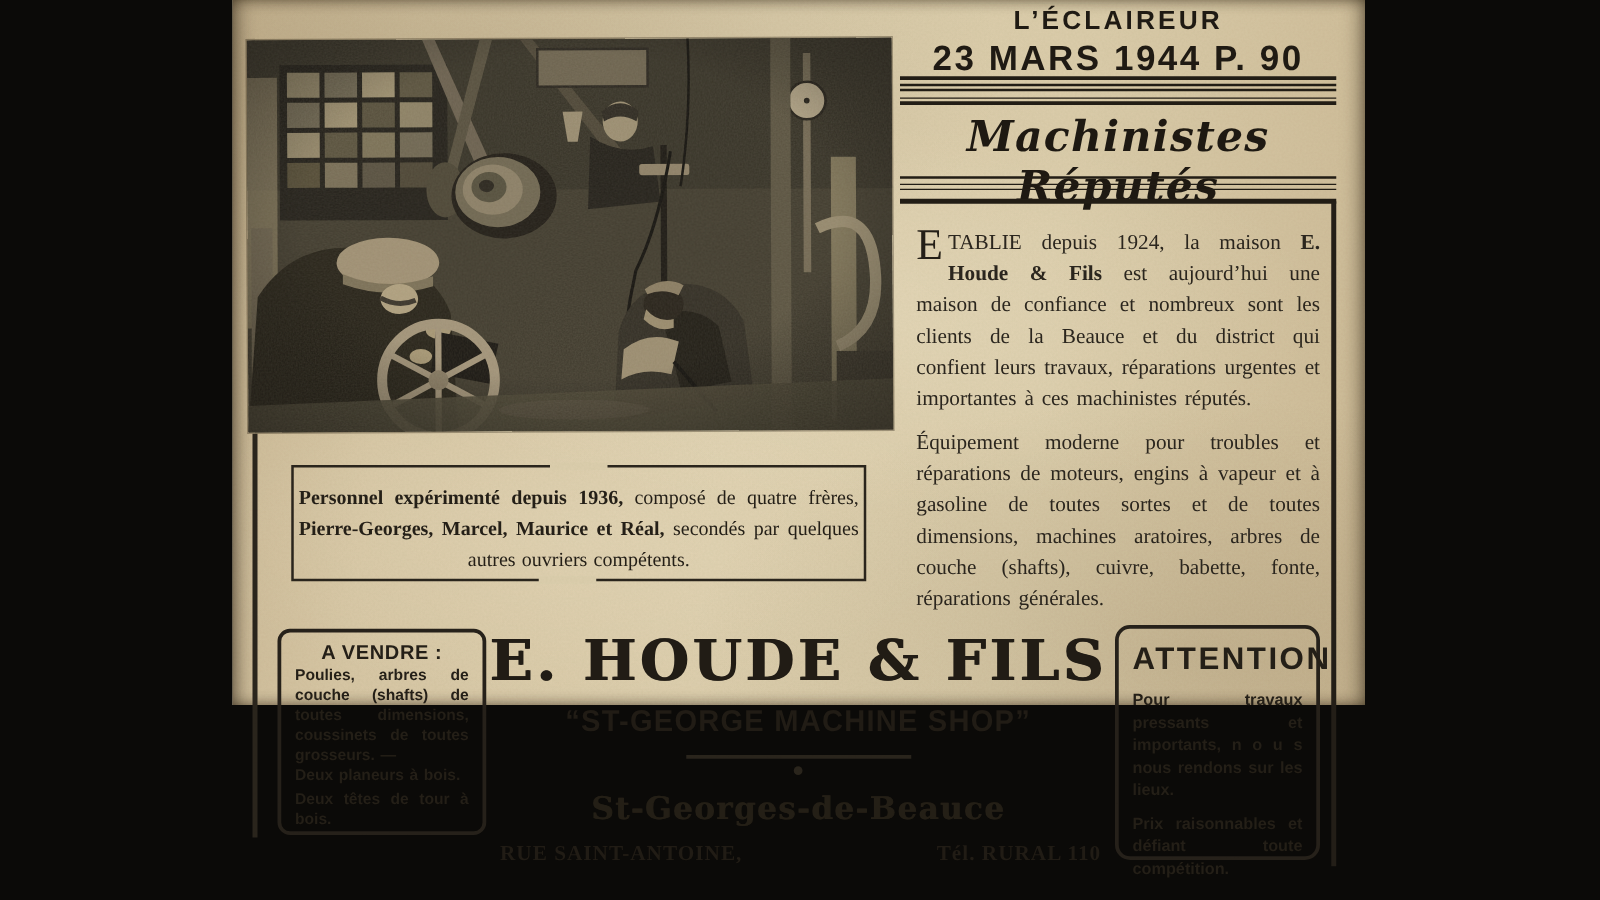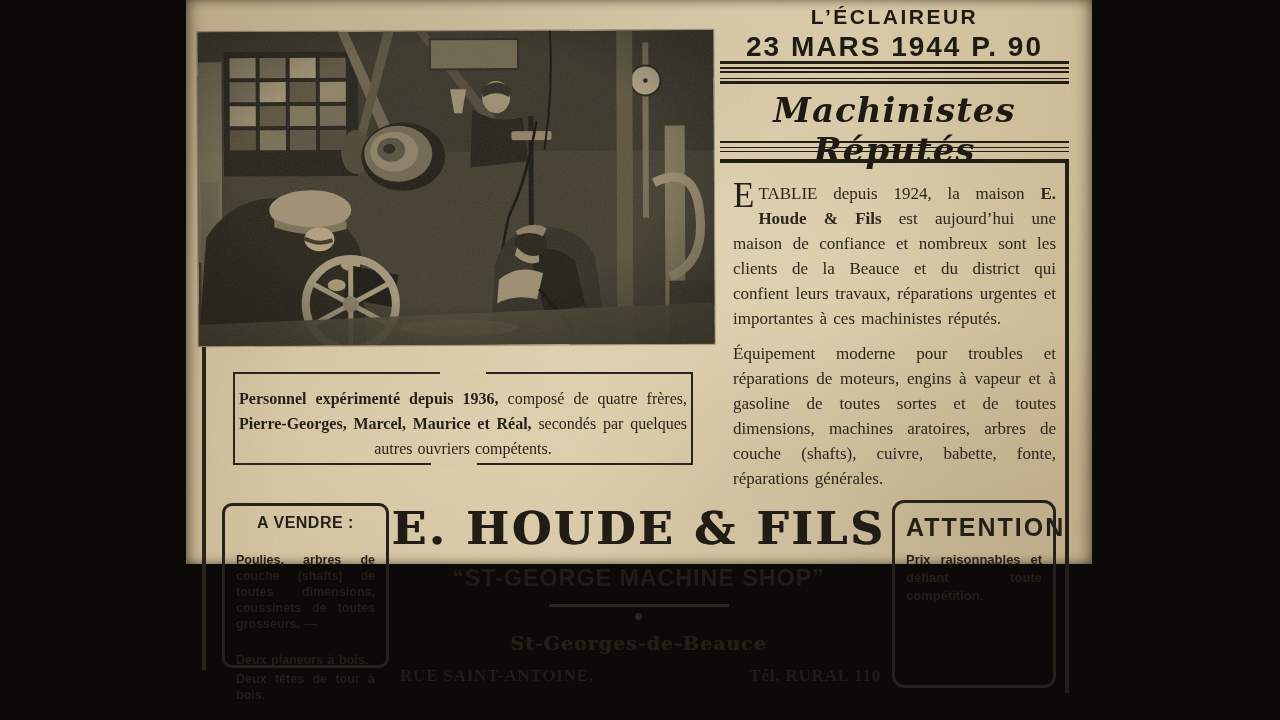--- a/index.html
+++ b/index.html
@@ -42,32 +42,32 @@
            border:2px solid #2a251c;padding:12px 4px 0;font-size:16px;line-height:25px;
            text-align:justify;text-align-last:center;word-spacing:1px;color:#241f17;}
   .caption .gap-top,.caption .gap-bottom{position:absolute;left:45%;width:46px;height:6px;background:#dccfae;}
   .caption .gap-top{top:-4px;} .caption .gap-bottom{bottom:-4px;left:43%;}
 
   
   .vendre{position:absolute;left:36px;top:503px;width:167px;height:165px;box-sizing:border-box;
           border:3px solid #26211a;border-radius:10px;padding:4px 11px;
           font-family:"Liberation Sans","DejaVu Sans",sans-serif;color:#241f17;}
   .vendre-title{font-size:16px;font-weight:700;text-align:center;letter-spacing:.5px;margin-top:4px;}
-  .vendre p{font-size:12.5px;font-weight:700;line-height:16px;text-align:justify;margin:20px 0 0;word-spacing:1px;}
+  .vendre p{font-size:12.5px;font-weight:700;line-height:16px;text-align:justify;margin:0 0 0;word-spacing:1px;}
   .vendre p.tight{margin-top:3px;}
 
   
   .company{position:absolute;left:200px;top:502px;width:505px;text-align:center;color:#211c15;}
   .company-name{font-family:"DejaVu Serif",serif;font-weight:700;font-size:45px;letter-spacing:3px;
                 text-shadow:1px 0 0 currentColor;white-space:nowrap;}
   .company-sub{margin-top:9px;font-family:"Liberation Sans","DejaVu Sans",sans-serif;font-weight:700;
                font-size:24px;letter-spacing:1px;transform:scaleX(.97);}
   .company-divider{width:180px;height:3px;background:#2a251c;margin:12px auto 0;}
   .company-dot{width:7px;height:7px;border-radius:50%;background:#2a251c;margin:6px auto 0;}
-  .company-town{margin-top:12px;font-family:"DejaVu Serif",serif;font-weight:700;font-size:19px;
+  .company-town{margin-top:12px;font-family:"DejaVu Serif",serif;font-weight:700;font-size:25px;
                 letter-spacing:1px;text-shadow:.5px 0 0 currentColor;color:#241f16;}
   .company-addr{display:flex;justify-content:space-between;margin-top:12px;padding:0 10px 0 14px;
                 font-weight:700;font-size:17px;letter-spacing:.8px;}
 
   
   .attention{position:absolute;left:706px;top:500px;width:164px;height:188px;box-sizing:border-box;
              border:3px solid #26211a;border-radius:12px;padding:4px 11px;
              font-family:"Liberation Sans","DejaVu Sans",sans-serif;color:#241f17;}
   .attention-title{font-size:25px;font-weight:700;text-align:center;letter-spacing:2px;margin-top:6px;}
   .attention p{font-size:13px;font-weight:700;line-height:18px;text-align:justify;margin:9px 0 0;word-spacing:1px;}
@@ -235,20 +235,21 @@
       <div class="company-dot"></div>
       <div class="company-town">St-Georges-de-Beauce</div>
       <div class="company-addr">
         <span>RUE SAINT-ANTOINE,</span>
         <span>Tél. RURAL 110</span>
       </div>
     </div>
 
     <div class="attention">
       <div class="attention-title">ATTENTION</div>
+      <p>Pour travaux pressants et importants, n o u s nous rendons sur les lieux.</p>
       <p>Prix raisonnables et défiant toute compétition.</p>
     </div>
 
     <svg class="grain" width="906" height="720" xmlns="http://www.w3.org/2000/svg">
       <filter id="gpaper">
           <feTurbulence type="fractalNoise" baseFrequency="0.55" numOctaves="2" seed="3" stitchTiles="stitch"></feTurbulence>
         <feColorMatrix type="matrix" values="0 0 0 0 0.45  0 0 0 0 0.38  0 0 0 0 0.25  0 0 0 0.30 0"></feColorMatrix>
         </filter>
       <rect width="906" height="720" filter="url(#gpaper)"></rect>
     </svg>

